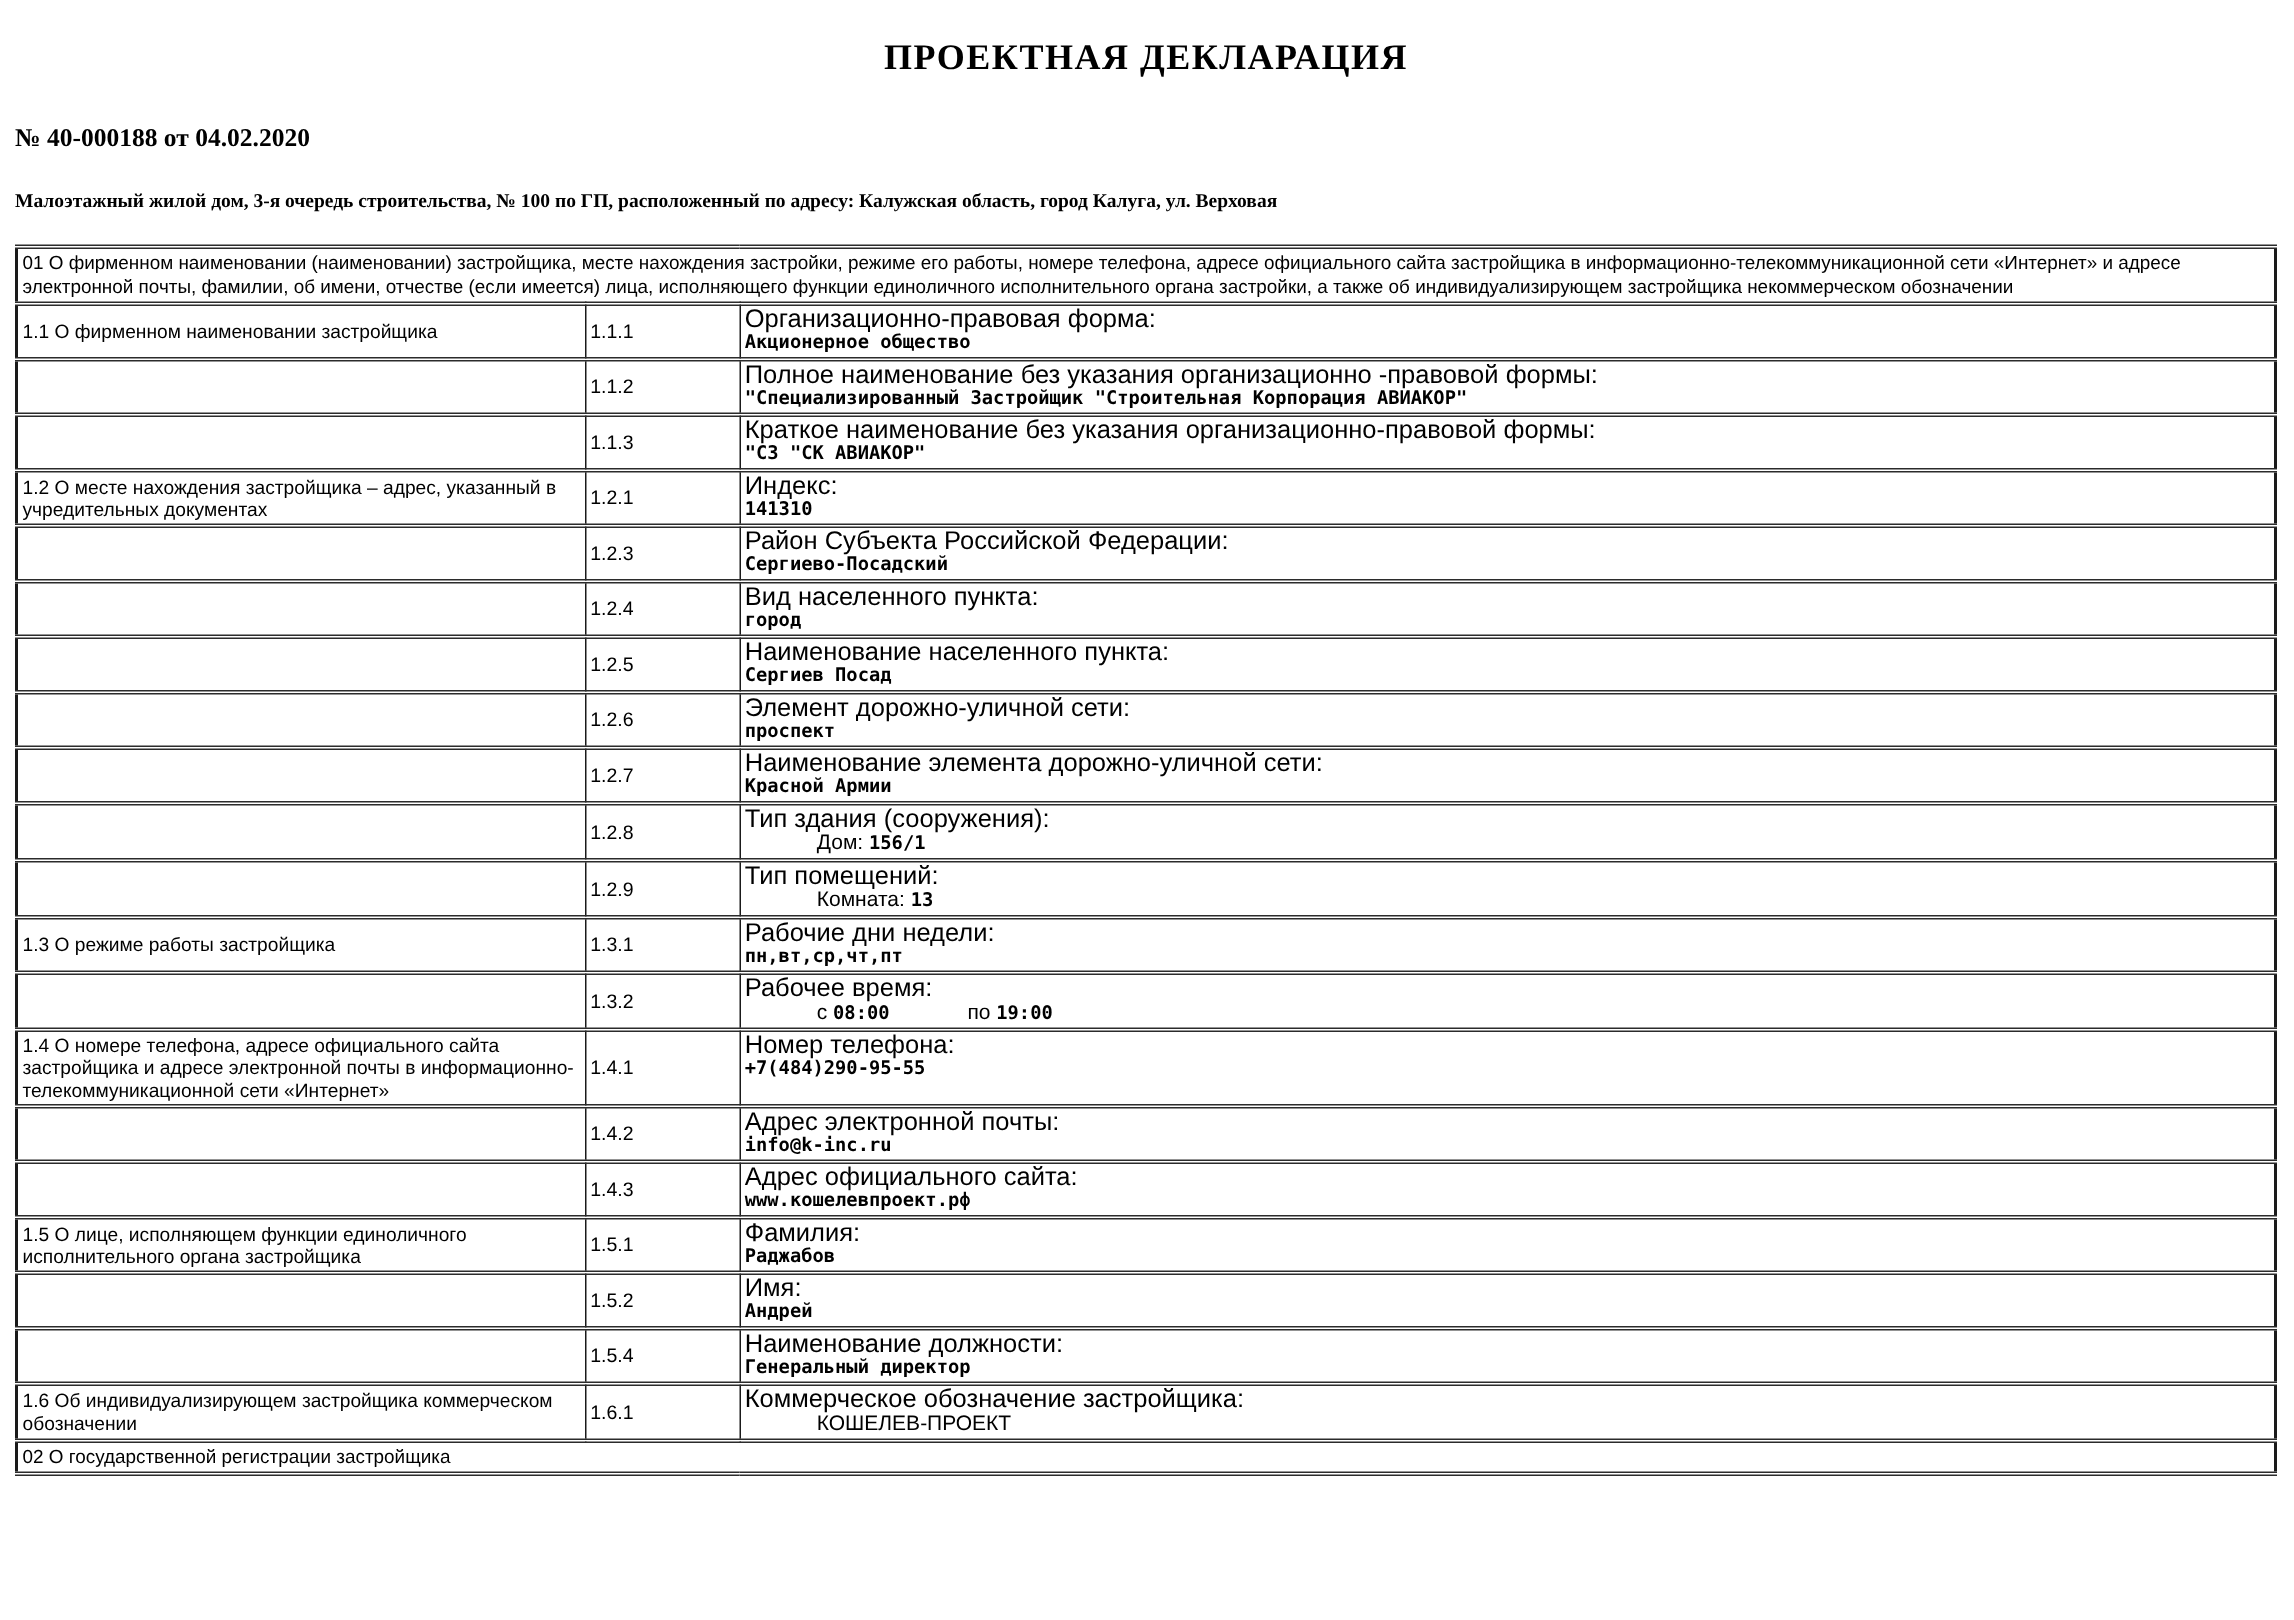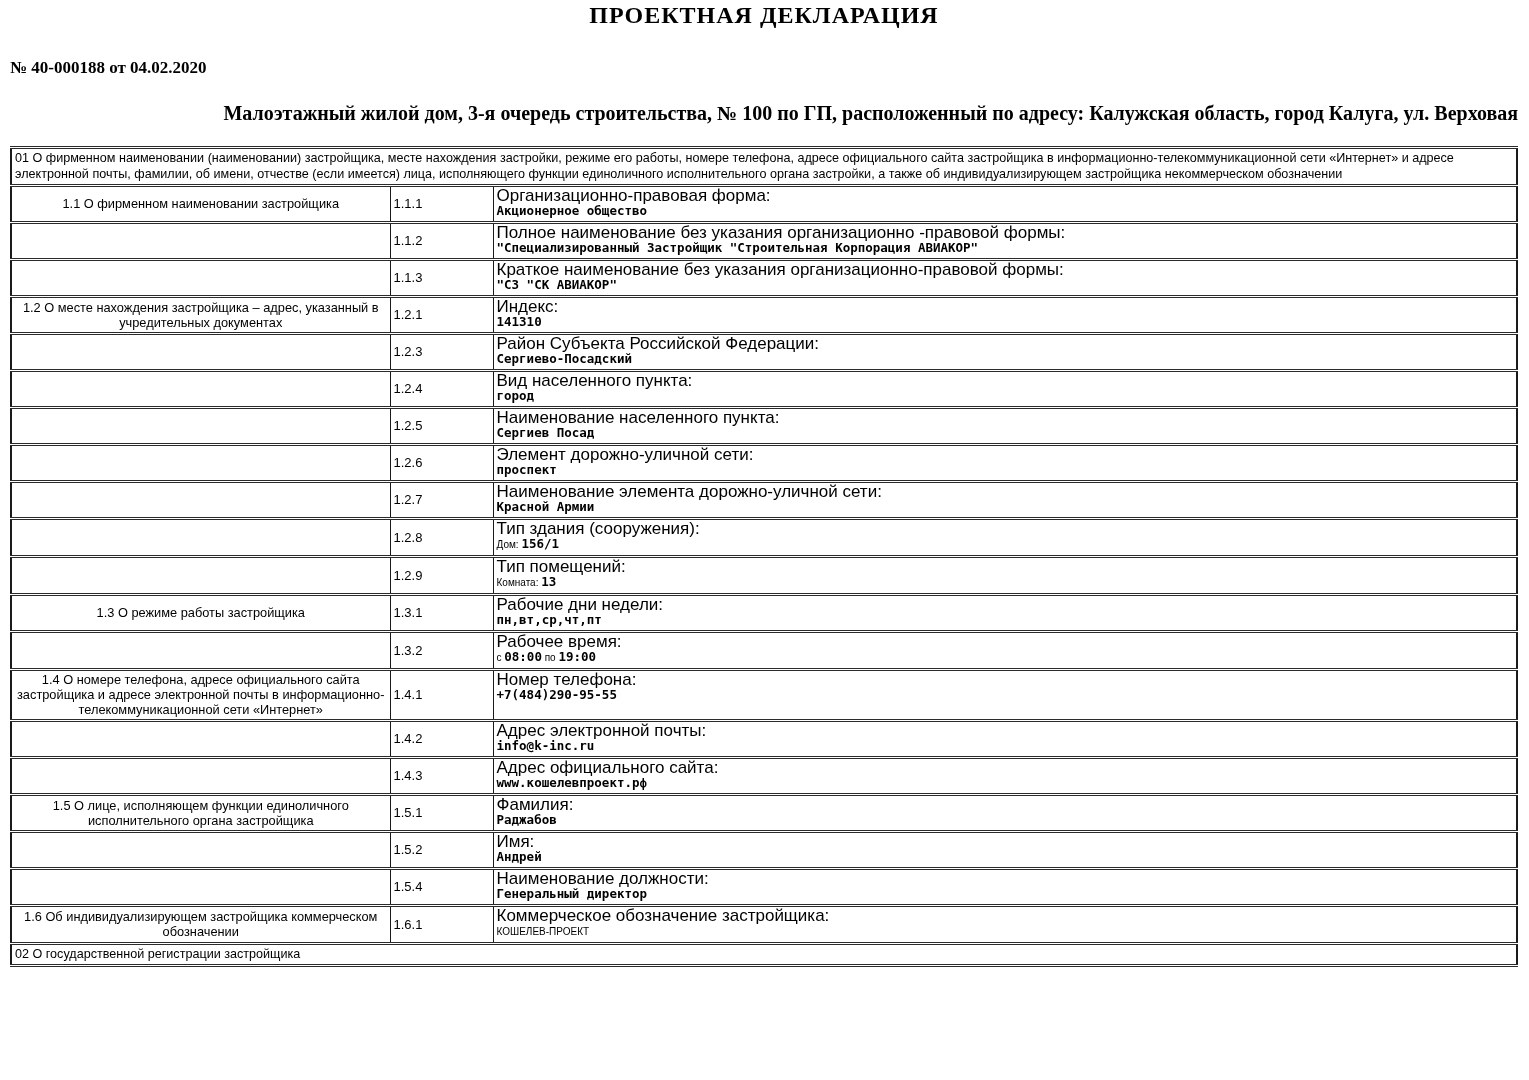--- a/index.html
+++ b/index.html
@@ -6,44 +6,44 @@
     margin: 0;
     padding: 0;
     background: #ffffff;
     color: #000000;
     font-family: "Liberation Sans", sans-serif;
   }
   .page {
     width: 1529px;
     height: 1074px;
     box-sizing: border-box;
-    padding: 0 11px 0 10px;
+    padding: 24px 11px 0 10px;
     background: #ffffff;
     overflow: hidden;
   }
   .doc-title {
     text-align: center;
     font-family: "Liberation Serif", serif;
     font-weight: bold;
     font-size: 24px;
     letter-spacing: 1px;
     margin: 2px 0 0 0;
   }
   .doc-subtitle {
     text-align: left;
     font-family: "Liberation Serif", serif;
     font-weight: bold;
     font-size: 17px;
     margin-top: 29px;
   }
   .doc-object {
-    text-align: right;
-    font-family: "Liberation Serif", serif;
-    font-weight: bold;
-    font-size: 20px;
+    text-align: left;
+    font-family: "Liberation Serif", serif;
+    font-weight: bold;
+    font-size: 13px;
     margin-top: 24px;
   }
   .doc-date {
     text-align: center;
     font-family: "Liberation Serif", serif;
     font-weight: bold;
     font-size: 16.5px;
     margin-top: 23px;
   }
   table.decl {
@@ -65,21 +65,20 @@
   }
   td.section-cell {
     font-size: 12.6px;
     line-height: 16px;
     padding: 1px 3px;
   }
   td.group-cell {
     font-size: 12.8px;
     line-height: 15px;
     vertical-align: middle;
-    text-align: center;
   }
   td.num-cell {
     font-size: 13px;
     vertical-align: middle;
   }
   td.detail-cell {
     vertical-align: top;
   }
   .detail-label {
     font-size: 17px;
@@ -89,21 +88,22 @@
   .detail-value {
     font-family: "DejaVu Sans Mono", monospace;
     font-size: 12.5px;
     line-height: 16px;
     font-weight: bold;
     white-space: nowrap;
   }
   .detail-value .reg {
     font-weight: normal;
     font-family: "Liberation Sans", sans-serif;
-    font-size: 10px;
+    font-size: 14px;
+    margin-left: 48px;
   }
   .detail-value.plain {
     font-weight: normal;
   }
 </style>
 </head>
 <body>
 
 <div class="page">
   <div class="doc-title">ПРОЕКТНАЯ ДЕКЛАРАЦИЯ</div>

